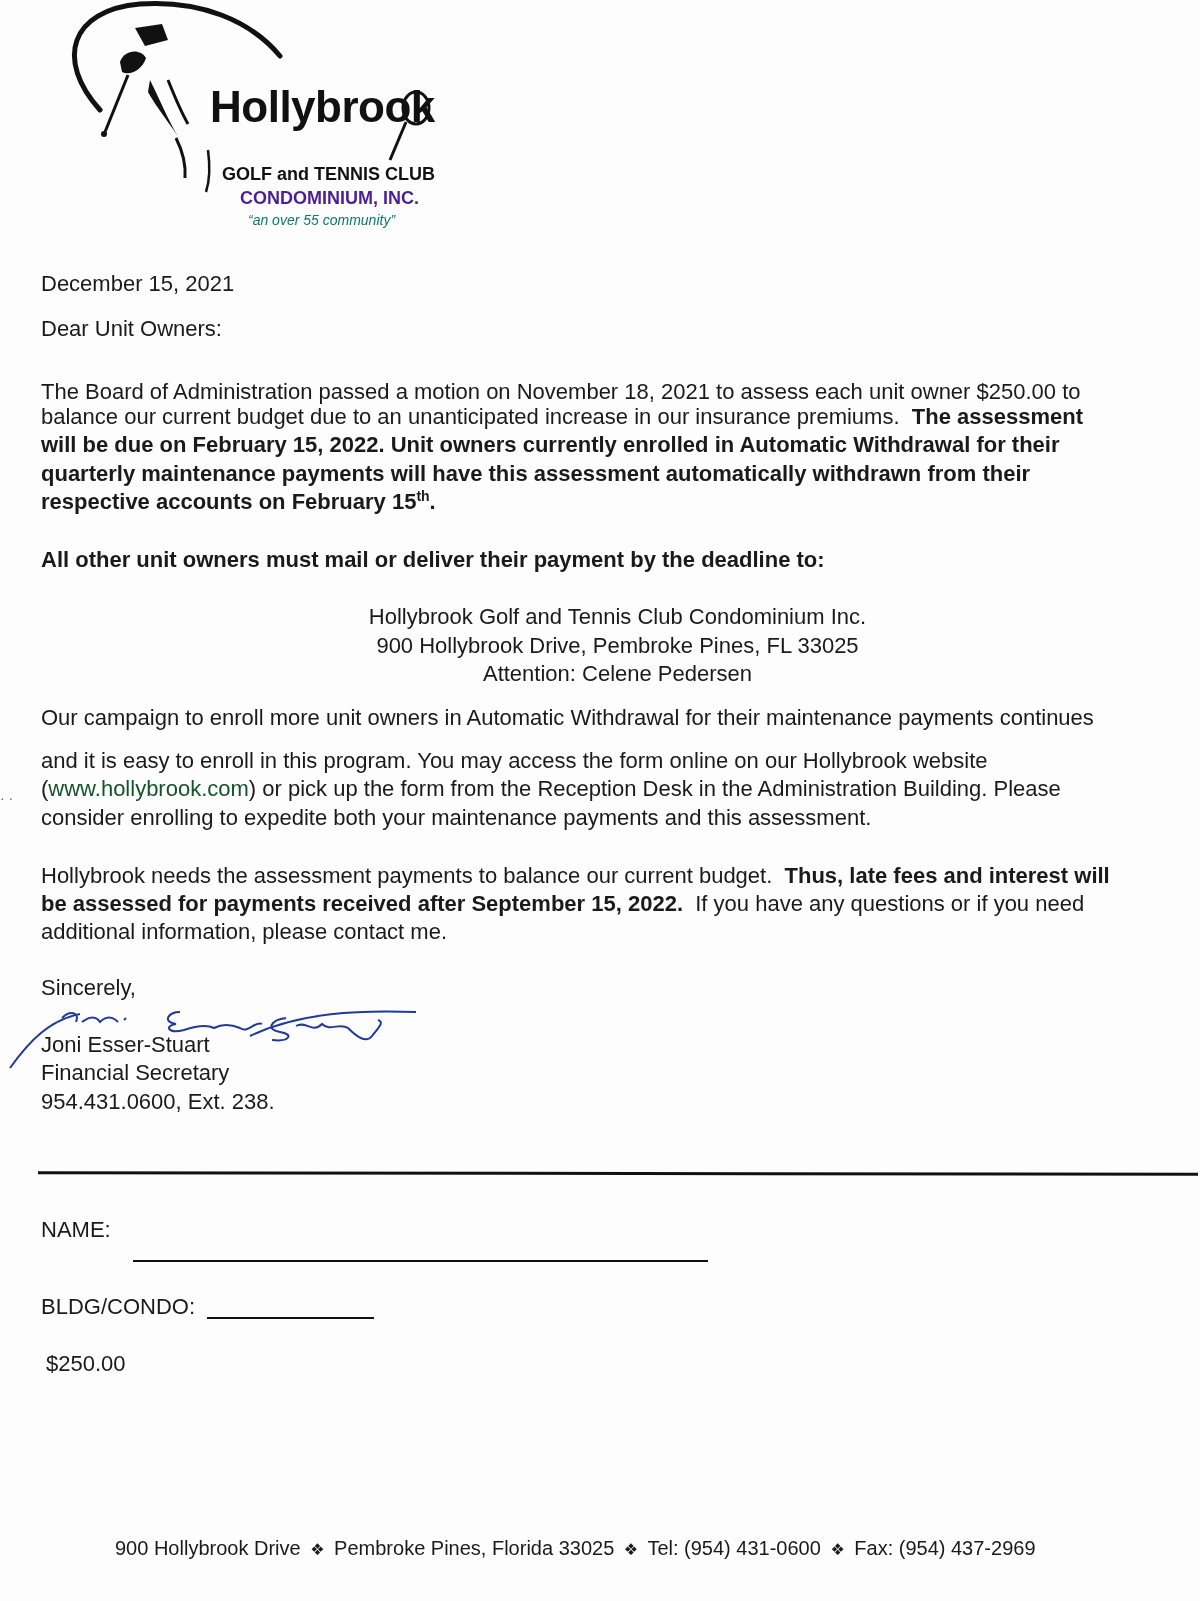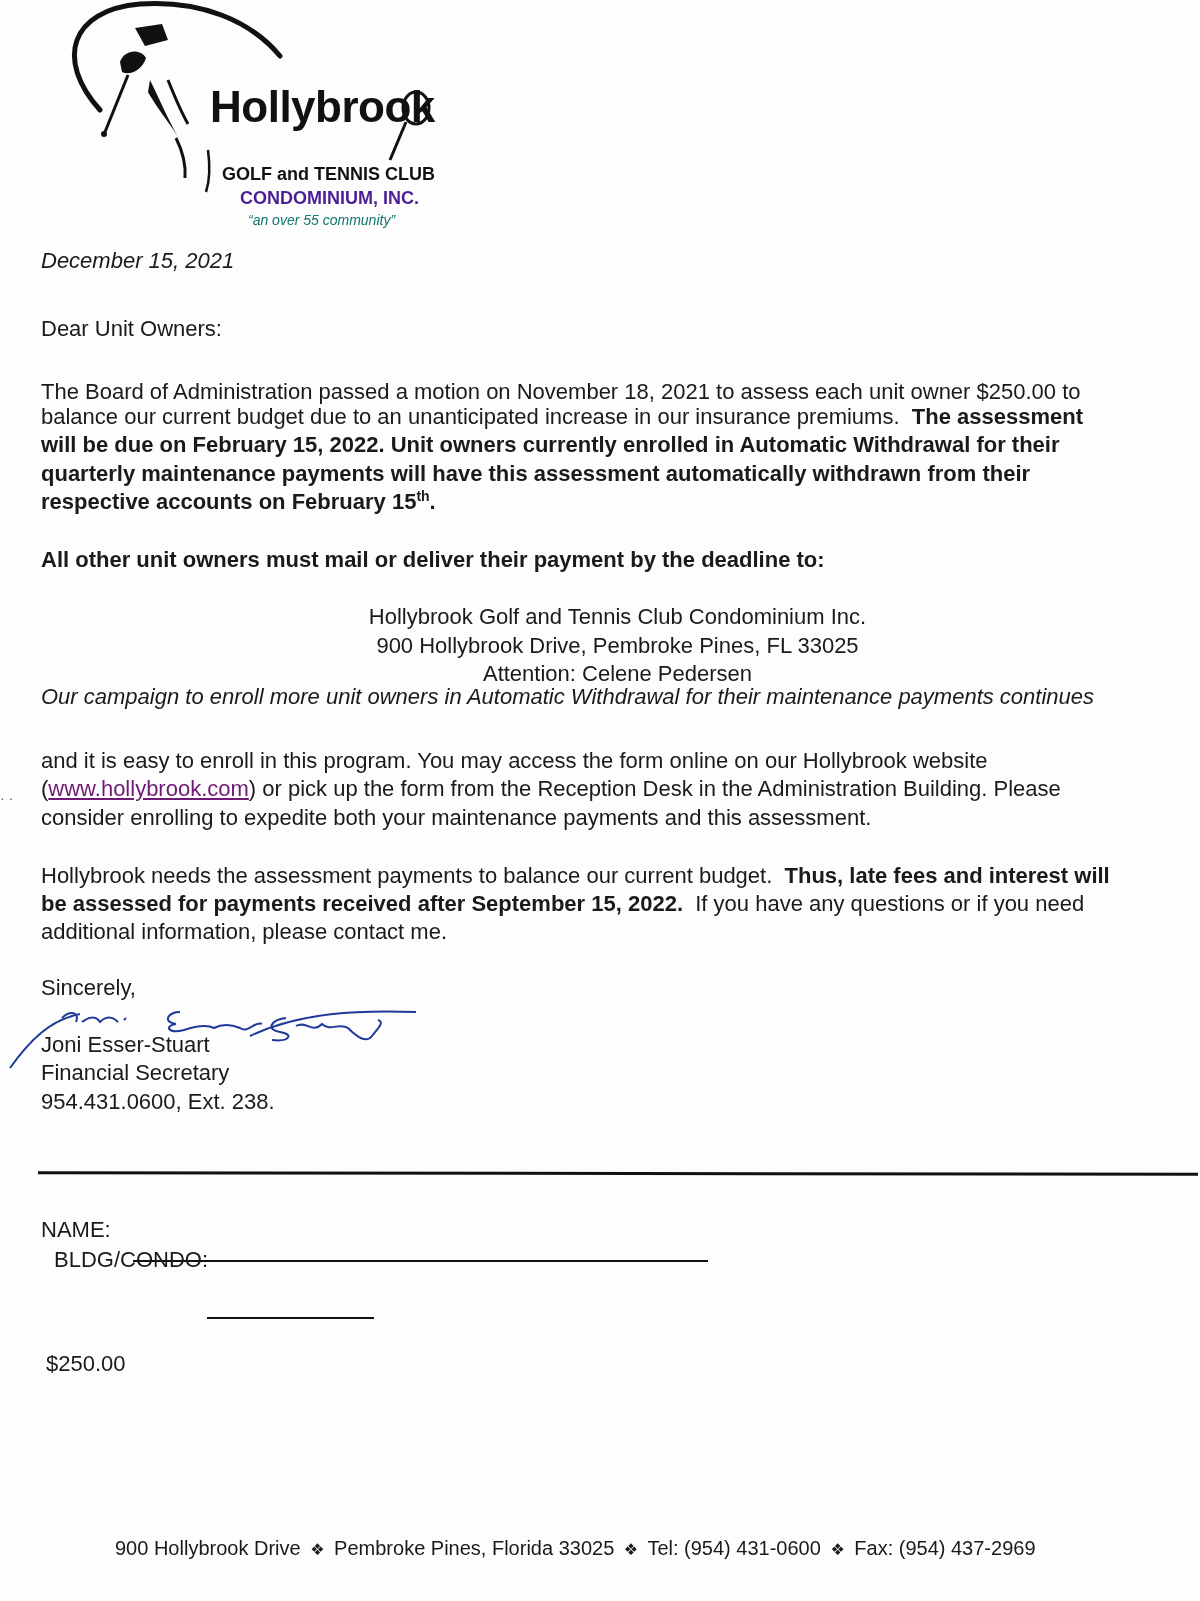--- a/index.html
+++ b/index.html
@@ -21,21 +21,21 @@
     color: #111;
   }
   .logo-line1 { left: 222px; top: 164px; font-size: 18px; font-weight: bold; color: #111; }
   .logo-line2 { left: 240px; top: 188px; font-size: 18px; font-weight: bold; color: #4c1d95; }
   .logo-tag   { left: 248px; top: 212px; font-size: 14px; font-style: italic; color: #0f766e; }
 
   .line { position: absolute; left: 41px; white-space: nowrap; line-height: 28px; }
   .b { font-weight: bold; }
   .center { position: absolute; left: 0; width: 1235px; text-align: center; white-space: nowrap; line-height: 28px; }
   sup { font-size: 14px; vertical-align: 8px; line-height: 0; }
-  .link { text-decoration: underline; color: #701a75; text-align: right; }
+  .link { color: #14532d; text-align: right; }
 
   .rule {
     position: absolute; left: 38px; top: 1172px; width: 1160px; height: 3px;
     background: #111; transform: rotate(0.08deg);
   }
   .blank { position: absolute; height: 2px; background: #111; }
 
   .footer { position: absolute; left: 115px; top: 1515px; font-size: 20px; white-space: nowrap; margin-top: 22px; }
   .diamond { font-size: 16px; margin: 0 4px; }
   .sig { position: absolute; left: 0; top: 1000px; width: 420px; height: 70px; }
@@ -60,42 +60,42 @@
 
     <ellipse cx="366" cy="108" rx="13" ry="16" fill="#fff" stroke="#111" stroke-width="3"></ellipse>
     <path d="M356 122 L340 160" stroke="#111" stroke-width="3"></path>
   </svg>
 </div>
 <div class="abs logo-wordmark">Hollybrook</div>
 <div class="abs logo-line1">GOLF and TENNIS CLUB</div>
 <div class="abs logo-line2">CONDOMINIUM, INC.</div>
 <div class="abs logo-tag">“an over 55 community”</div>
 
-<div class="line" style="top:247px;font-style:italic;">December 15, 2021</div>
+<div class="line" style="top:270px;">December 15, 2021</div>
 <div class="line" style="top:315px;">Dear Unit Owners:</div>
 
 <div>
   <div class="line" style="top:378px;">The Board of Administration passed a motion on November 18, 2021 to assess each unit owner $250.00 to</div>
   <div class="line" style="top:403px;"><span>balance our current budget due to an unanticipated increase in our insurance premiums.</span>&nbsp;&nbsp;<span class="b">The assessment</span></div>
   <div class="line b" style="top:431px;">will be due on February 15, 2022.  Unit owners currently enrolled in Automatic Withdrawal for their</div>
   <div class="line b" style="top:460px;">quarterly maintenance payments will have this assessment automatically withdrawn from their</div>
   <div class="line b" style="top:488px;"><span>respective accounts on February 15</span><sup>th</sup><span>.</span></div>
 </div>
 
 <div class="line b" style="top:546px;">All other unit owners must mail or deliver their payment by the deadline to:</div>
 
 <div>
   <div class="center" style="top:603px;">Hollybrook Golf and Tennis Club Condominium Inc.</div>
   <div class="center" style="top:632px;">900 Hollybrook Drive, Pembroke Pines, FL 33025</div>
   <div class="center" style="top:660px;">Attention: Celene Pedersen</div>
 </div>
 
 <div class="stray">· ·</div>
 <div>
-  <div class="line" style="top:683px;font-style:italic;">Our campaign to enroll more unit owners in Automatic Withdrawal for their maintenance payments continues</div>
+  <div class="line" style="top:704px;">Our campaign to enroll more unit owners in Automatic Withdrawal for their maintenance payments continues</div>
   <div class="line" style="top:747px;">and it is easy to enroll in this program.  You may access the form online on our Hollybrook website</div>
   <div class="line" style="top:775px;"><span>(</span><span class="link">www.hollybrook.com</span><span>) or pick up the form from the Reception Desk in the Administration Building.  Please</span></div>
   <div class="line" style="top:804px;">consider enrolling to expedite both your maintenance payments and this assessment.</div>
 </div>
 
 <div>
   <div class="line" style="top:862px;"><span style="white-space:pre;">Hollybrook needs the assessment payments to balance our current budget.  </span><span class="b">Thus, late fees and interest will</span></div>
   <div class="line" style="top:890px;"><span class="b">be assessed for payments received after September 15, 2022.</span><span style="white-space:pre;">  If you have any questions or if you need</span></div>
   <div class="line" style="top:918px;">additional information, please contact me.</div>
 </div>
@@ -110,21 +110,21 @@
 </svg>
 <div class="line" style="top:1031px;">Joni Esser-Stuart</div>
 <div class="line" style="top:1059px;">Financial Secretary</div>
 <div class="line" style="top:1088px;">954.431.0600, Ext. 238.</div>
 
 <div class="rule"></div>
 
 <div>
   <div class="line" style="top:1216px;">NAME:</div>
   <div class="blank" style="left:133px; top:1260px; width:575px;"></div>
-  <div class="line" style="top:1246px;margin-left:13px;">BLDG/CONDO:</div>
+  <div class="line" style="top:1293px;">BLDG/CONDO:</div>
   <div class="blank" style="left:207px; top:1317px; width:167px;"></div>
   <div class="line" style="top:1350px; left:46px;">$250.00</div>
 </div>
 
 <div class="footer">
   <span>900 Hollybrook Drive</span>
   <span class="diamond">❖</span>
   <span>Pembroke Pines, Florida 33025</span>
   <span class="diamond">❖</span>
   <span>Tel: (954) 431-0600</span>

